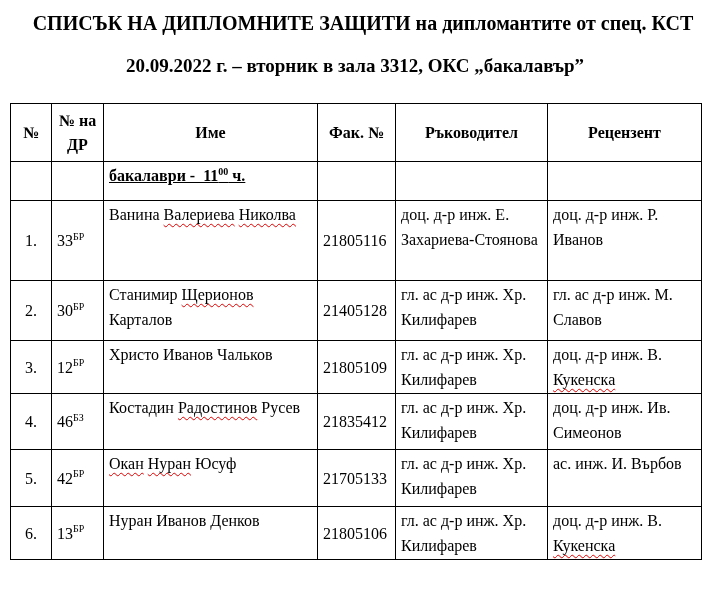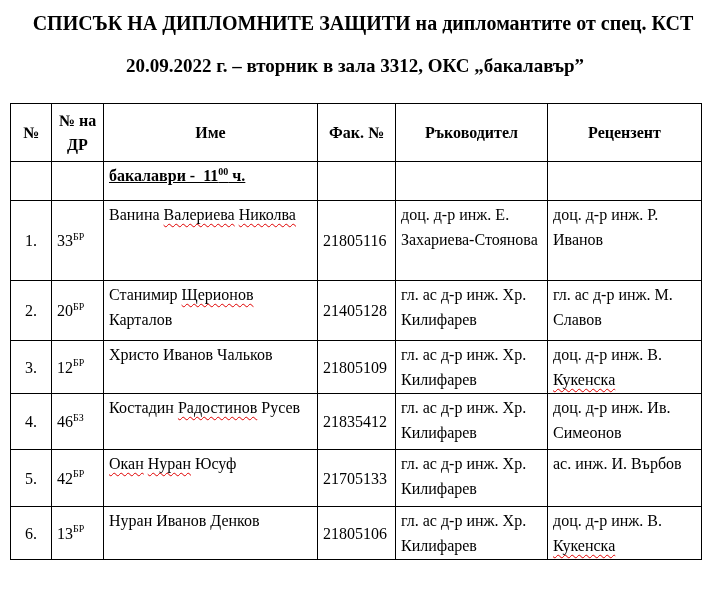--- a/index.html
+++ b/index.html
@@ -128,21 +128,21 @@
         <tr style="height: 80px;">
           <td class="c-num">1.</td>
           <td class="c-dr"><span>33</span><sup class="sx">БР</sup></td>
           <td class="c-name"><span>Ванина </span><span class="wavy">Валериева</span><span> </span><span class="wavy">Николва</span></td>
           <td class="c-fak">21805116</td>
           <td class="c-ruk"><span>доц. д-р инж. Е. Захариева-Стоянова</span></td>
           <td class="c-rec"><span>доц. д-р инж. Р. Иванов</span></td>
         </tr>
         <tr style="height: 60px;">
           <td class="c-num">2.</td>
-          <td class="c-dr"><span>20</span><sup class="sx">БР</sup></td>
+          <td class="c-dr"><span>30</span><sup class="sx">БР</sup></td>
           <td class="c-name"><span>Станимир </span><span class="wavy">Щерионов</span><span> Карталов</span></td>
           <td class="c-fak">21405128</td>
           <td class="c-ruk"><span>гл. ас д-р инж. Хр. Килифарев</span></td>
           <td class="c-rec"><span>гл. ас д-р инж. М. Славов</span></td>
         </tr>
         <tr style="height: 50px;">
           <td class="c-num">3.</td>
           <td class="c-dr"><span>12</span><sup class="sx">БР</sup></td>
           <td class="c-name"><span>Христо Иванов Чальков</span></td>
           <td class="c-fak">21805109</td>

